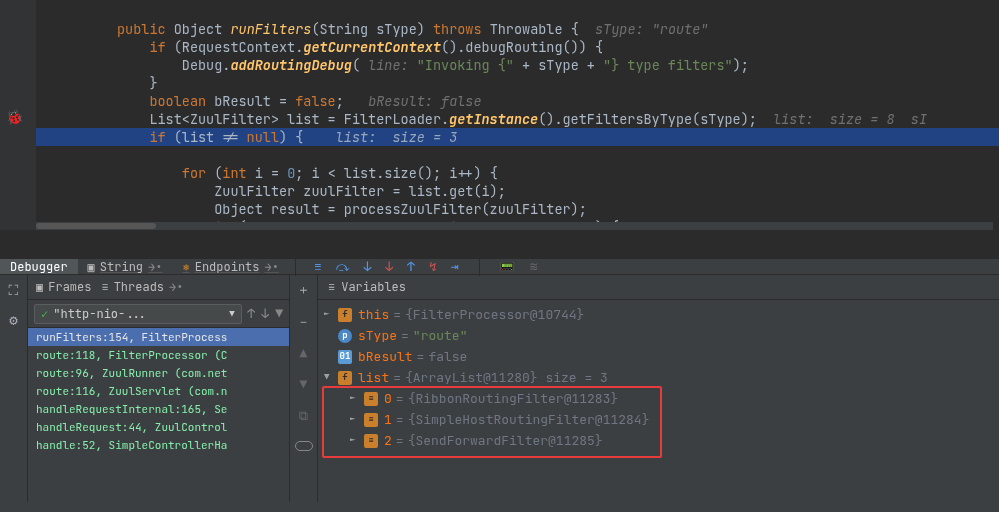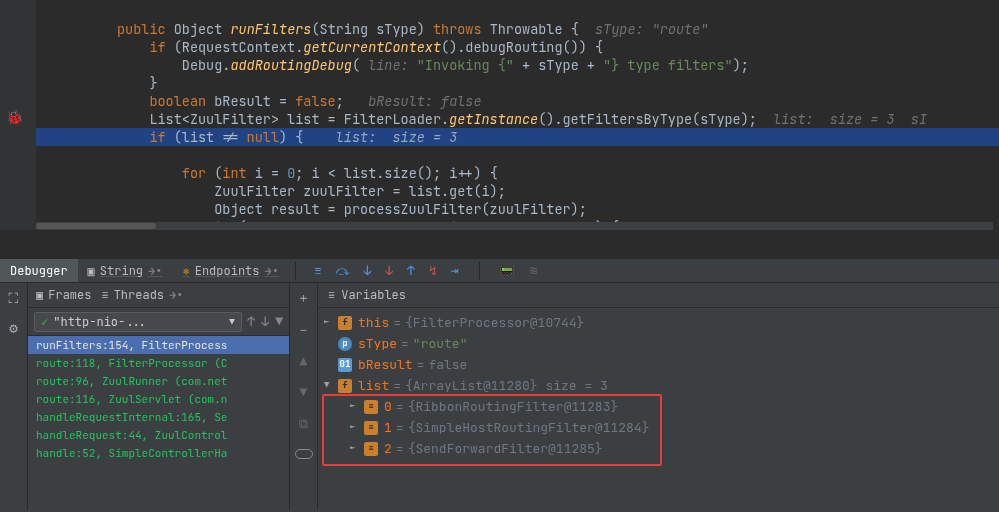--- a/index.html
+++ b/index.html
@@ -31,39 +31,39 @@
     white-space:pre;
     font-size:13.5px;
   }
   .hl-line {
     background:#214283; display:block; width:100%;
   }
   .kw { color:#cc7832; }
   .str { color:#6a8759; }
   .num { color:#6897bb; }
   .italic { font-style:italic; color:#ffc66d; }
-  .mcall { color:#ffc66d; font-style:italic; }
+  .mcall { color:#ffc66d; font-style:italic;font-weight:bold; }
   .hint { color:#707070; font-style:italic; }
   .scroll-h {
     position:absolute; left:36px; right:6px; bottom:0; height:8px;
     background:#3c3f41;
   }
   .scroll-h::after{
     content:""; position:absolute; left:0; top:1px; height:6px; width:120px;
     background:#565656; border-radius:3px;
   }
 
   
   .debug {
     position:absolute; left:0; top:258px; right:0; bottom:0;
     background:#3c3f41;
     border-top:1px solid #2b2b2b;
   }
   .tabs {
-    display:flex; align-items:center; height:24px;
+    display:flex; align-items:center; height:16px;
     border-bottom:1px solid #2b2b2b;
     font-size:12px;
   }
   .tab {
     padding:0 10px; height:100%; display:flex; align-items:center;
     color:#bbb; text-decoration:underline; text-decoration-color:#555;
     gap:5px;
   }
   .tab.active { background:#515658; color:#fff; text-decoration:none;}
   .tool-icons { display:flex; gap:14px; padding-left:12px; color:#b3c1d1;}
@@ -89,21 +89,21 @@
   .frames-toolbar {
     height:28px; display:flex; align-items:center; gap:6px; padding:0 6px;
     border-bottom:1px solid #2b2b2b;
   }
   .thread-combo {
     flex:1; height:20px; background:#45494a; border:1px solid #5a5d5e;
     border-radius:2px; display:flex; align-items:center; padding:0 6px;
     font-size:12px; color:#ccc; gap:5px;
   }
   .frames-list { flex:1; overflow:hidden; font-size:11px; line-height:18px;}
-  .frames-list div { padding:0 8px; white-space:nowrap; color:#22c55e;}
+  .frames-list div { padding:0 8px; white-space:nowrap; color:#86efac;}
   .frames-list .sel { background:#4b6eaf; color:#e6e6e6;}
   .mid-strip {
     width:28px; border-right:1px solid #2b2b2b;
     display:flex; flex-direction:column; align-items:center; padding-top:6px; gap:14px;
     color:#aab;
   }
   .vars-col { flex:1; display:flex; flex-direction:column;}
   .vars-header {
     height:25px; display:flex; align-items:center; padding:0 10px;
     font-size:12px; color:#bbb; border-bottom:1px solid #2b2b2b; gap:6px;
@@ -133,21 +133,21 @@
 <div class="editor">
   <div class="gutter">
     <span class="err">🐞</span>
   </div>
   <div class="code">
 <span>          </span><span class="kw">public</span> <span>Object</span> <span class="italic">runFilters</span><span>(String sType)</span> <span class="kw">throws</span> <span>Throwable {</span>  <span class="hint">sType: "route"</span>
 <span>              </span><span class="kw">if</span> <span>(RequestContext.</span><span class="mcall">getCurrentContext</span><span>().debugRouting()) {</span>
 <span>                  </span><span>Debug.</span><span class="mcall">addRoutingDebug</span><span>(</span> <span class="hint">line:</span> <span class="str">"Invoking {"</span><span> + sType + </span><span class="str">"} type filters"</span><span>);</span>
 <span>              </span><span>}</span>
 <span>              </span><span class="kw">boolean</span><span> bResult = </span><span class="kw">false</span><span>;</span>   <span class="hint">bResult: false</span>
-<span>              </span><span>List&lt;ZuulFilter&gt; list = FilterLoader.</span><span class="mcall">getInstance</span><span>().getFiltersByType(sType);</span>  <span class="hint">list:  size = 3  sI</span>
+<span>              </span><span>List&lt;ZuulFilter&gt; list = FilterLoader.</span><span class="mcall">getInstance</span><span>().getFiltersByType(sType);</span>  <span class="hint">list:  size = 8  sI</span>
 <span class="hl-line"><span>              </span><span class="kw">if</span><span> (list != </span><span class="kw">null</span><span>) {</span>    <span class="hint" style="color:#98a8bb">list:  size = 3</span></span>
 <span>                  </span><span class="kw">for</span><span> (</span><span class="kw">int</span><span> i = </span><span class="num">0</span><span>; i &lt; list.size(); i++) {</span>
 <span>                      </span><span>ZuulFilter zuulFilter = list.get(i);</span>
 <span>                      </span><span>Object result = processZuulFilter(zuulFilter);</span>
 <span>                      </span><span class="kw">if</span><span> (result != </span><span class="kw">null</span><span> &amp;&amp; result </span><span class="kw">instanceof</span><span> Boolean) {</span>
 
 
   </div>
   <div class="scroll-h"></div>
 </div>

